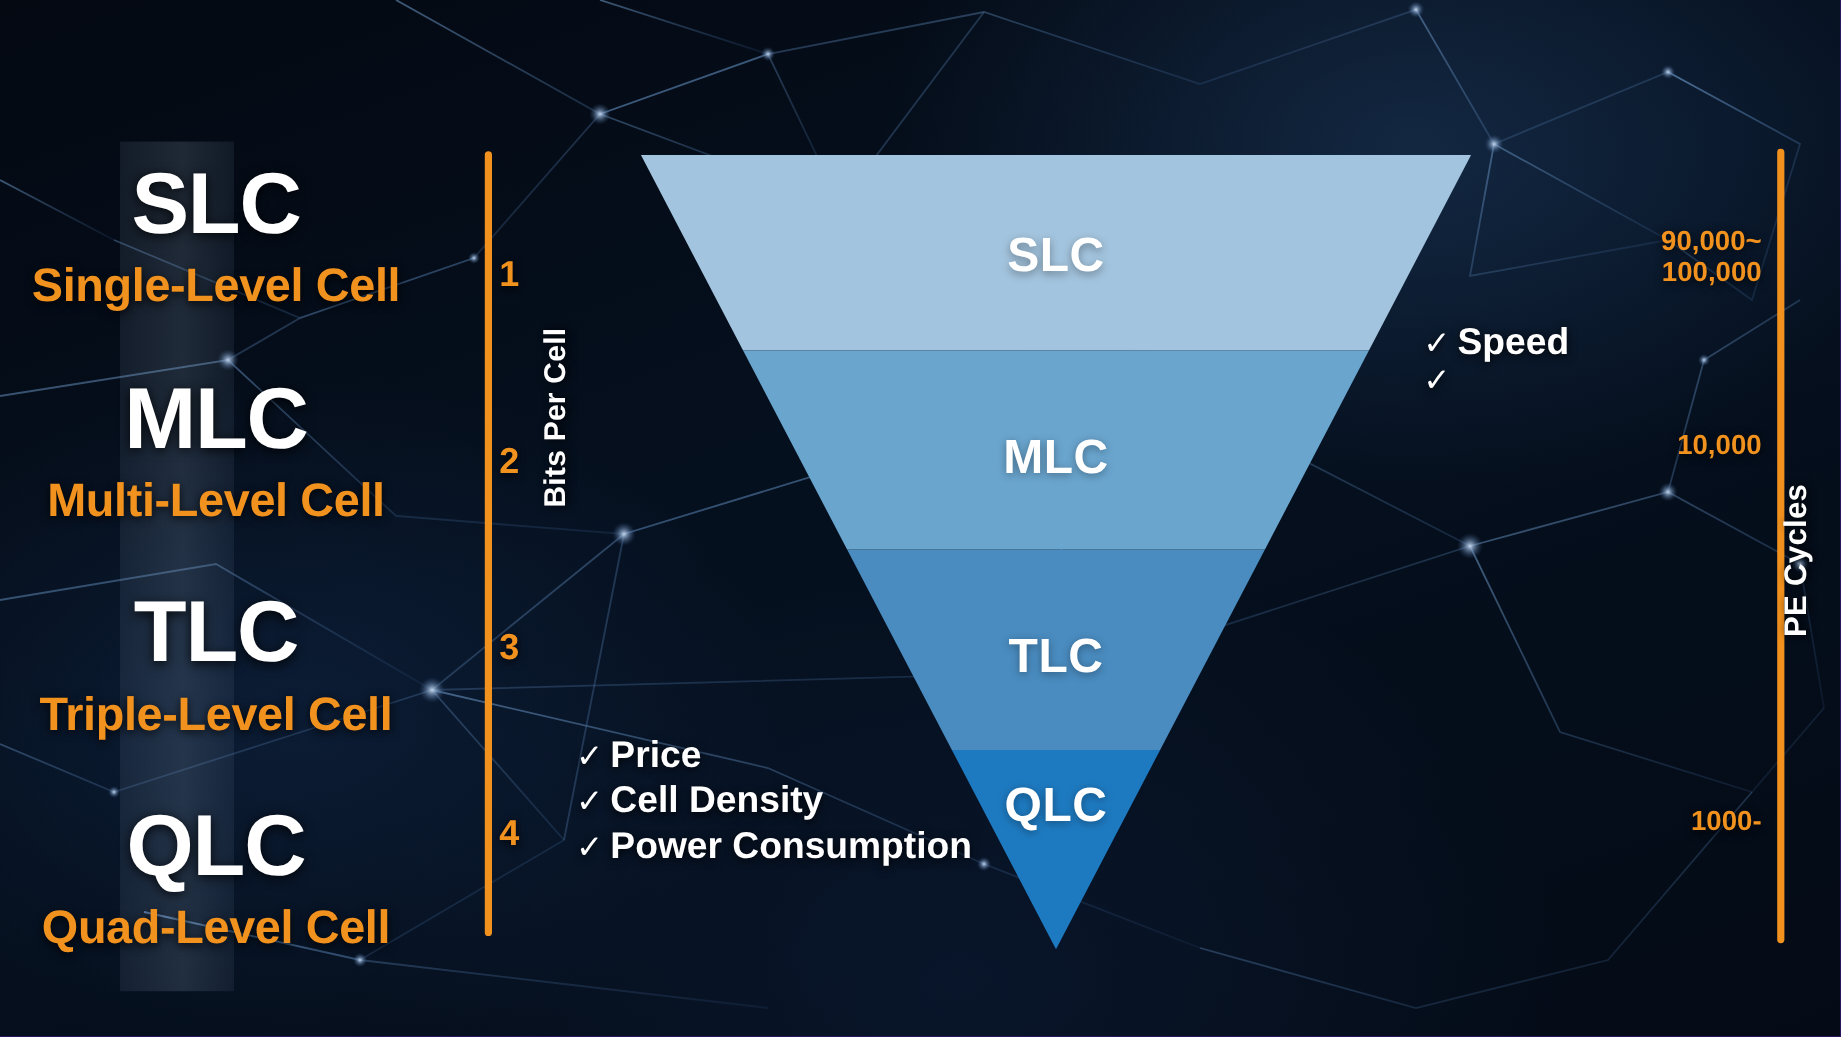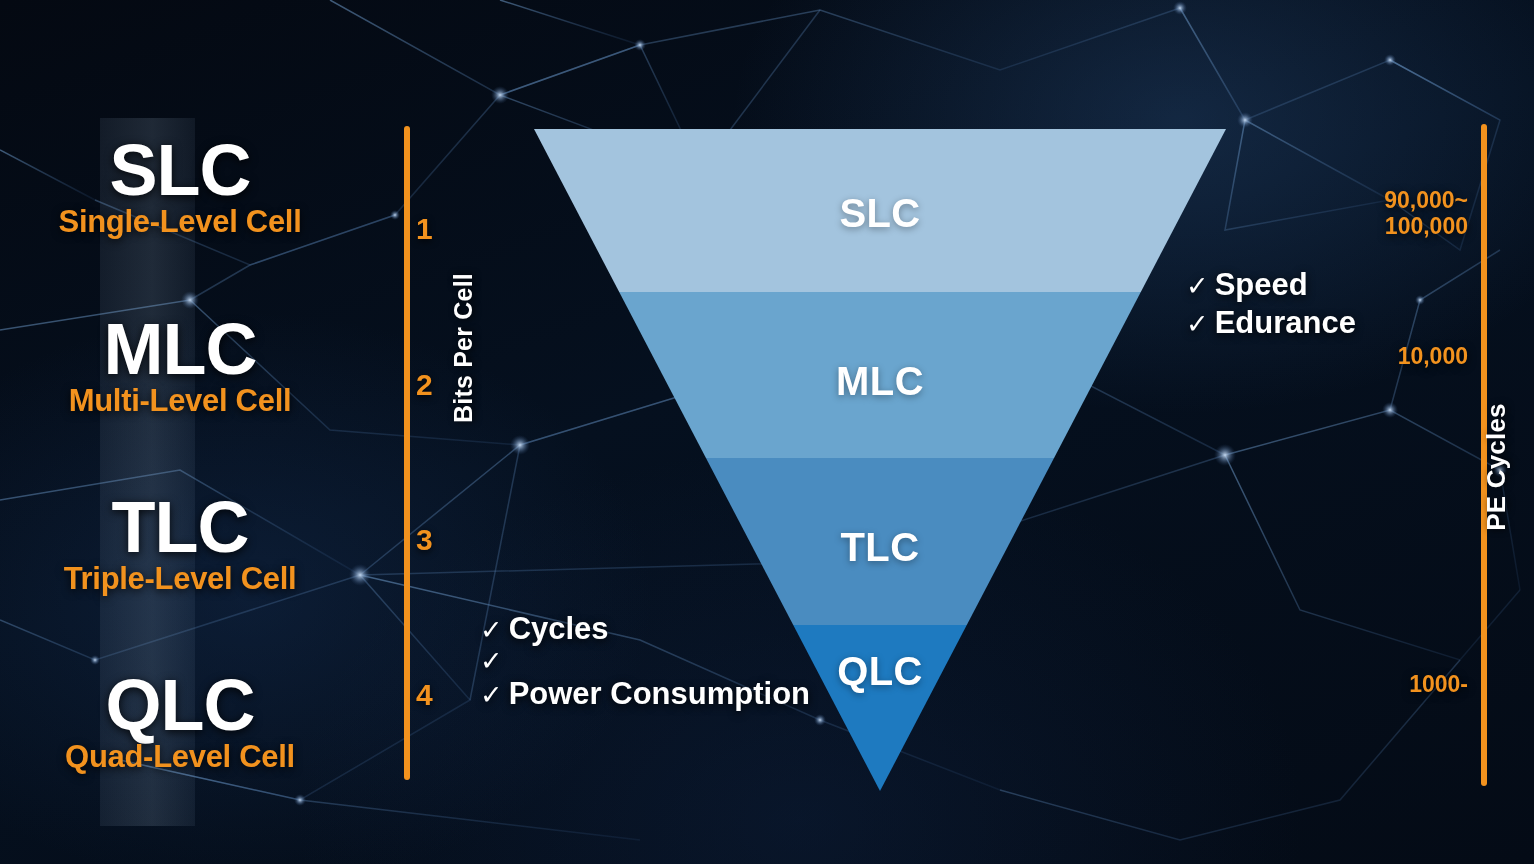--- a/index.html
+++ b/index.html
@@ -26,22 +26,22 @@
 
   
   .left-col{position:absolute;left:0;top:0;width:360px;height:864px;}
   .lvl{position:absolute;width:360px;text-align:center;}
   .lvl .abbr{
     color:#ffffff;font-weight:700;font-size:72px;line-height:.96;
     letter-spacing:-1px;
     text-shadow:0 2px 10px rgba(0,0,0,.85);
   }
   .lvl .full{
-    color:#F2921E;font-weight:700;font-size:31px;line-height:1.12;
-    margin-top:0;letter-spacing:-.3px;
+    color:#F2921E;font-weight:700;font-size:39px;line-height:1.12;
+    margin-top:12px;letter-spacing:-.3px;
     text-shadow:0 2px 8px rgba(0,0,0,.85);
   }
 
   
   #axis-left{position:absolute;left:404px;top:126px;width:6px;height:654px;background:#F2921E;border-radius:3px;}
   #axis-left-title{
     position:absolute;left:343px;top:334px;width:240px;height:28px;
     transform:rotate(-90deg);transform-origin:center center;
     color:#ffffff;font-weight:700;font-size:25px;letter-spacing:.2px;
     text-align:center;line-height:28px;
@@ -202,38 +202,38 @@
     <div class="fn-label" style="top:520px">QLC</div>
   </div>
 
   <div class="checklist" id="checklist-right">
     <div class="ci">
       <span class="ck">✓</span>
       <span>Speed</span>
     </div>
     <div class="ci">
       <span class="ck">✓</span>
-      <span>Edurance</span>
     </div>
   </div>
 
   <div class="checklist" id="checklist-left">
     <div class="ci">
       <span class="ck">✓</span>
-      <span>Cycles</span>
-    </div>
-    <div class="ci">
-      <span class="ck">✓</span>
+      <span>Price</span>
+    </div>
+    <div class="ci">
+      <span class="ck">✓</span>
+      <span>Cell Density</span>
     </div>
     <div class="ci">
       <span class="ck">✓</span>
       <span>Power Consumption</span>
     </div>
   </div>
 
   <div id="axis-right"></div>
   <div id="axis-right-title">PE Cycles</div>
   <div class="pe" style="top:188px">90,000~
 100,000</div>
-  <div class="pe" style="top:344px">10,000</div>
+  <div class="pe" style="top:358px">10,000</div>
   <div class="pe" style="top:672px">1000-</div>
 
 </div>
 
 </body></html>

